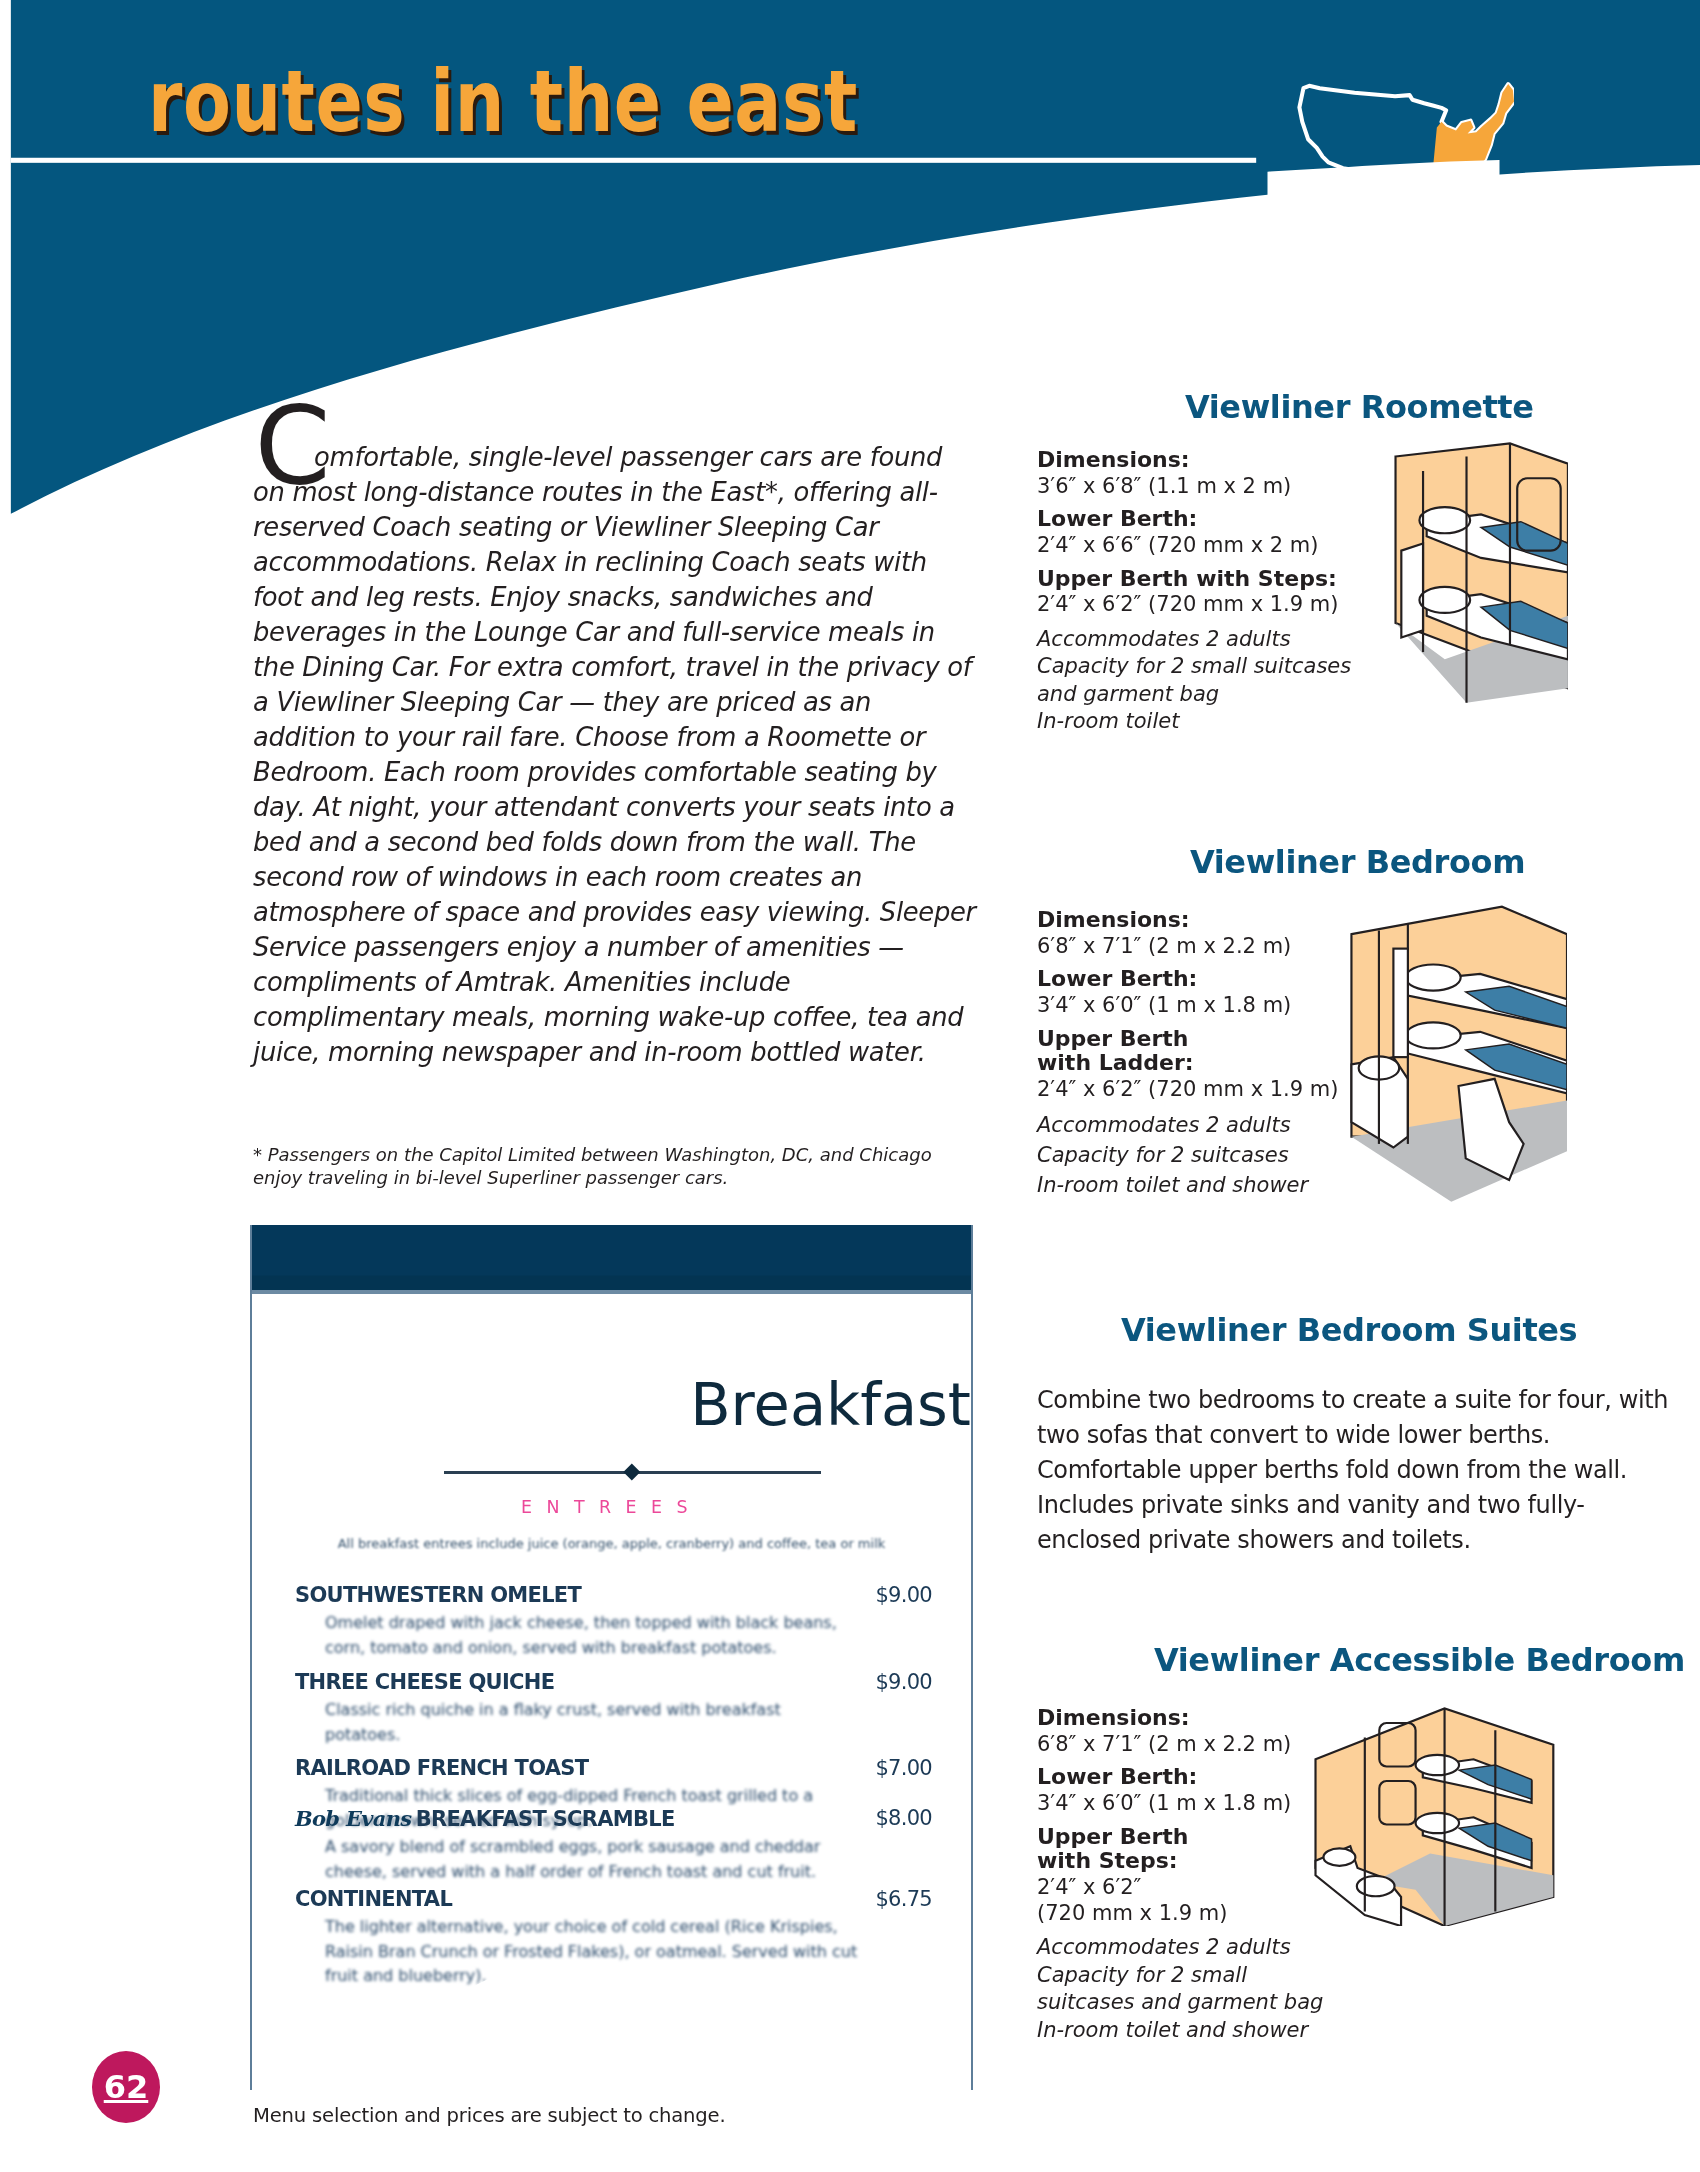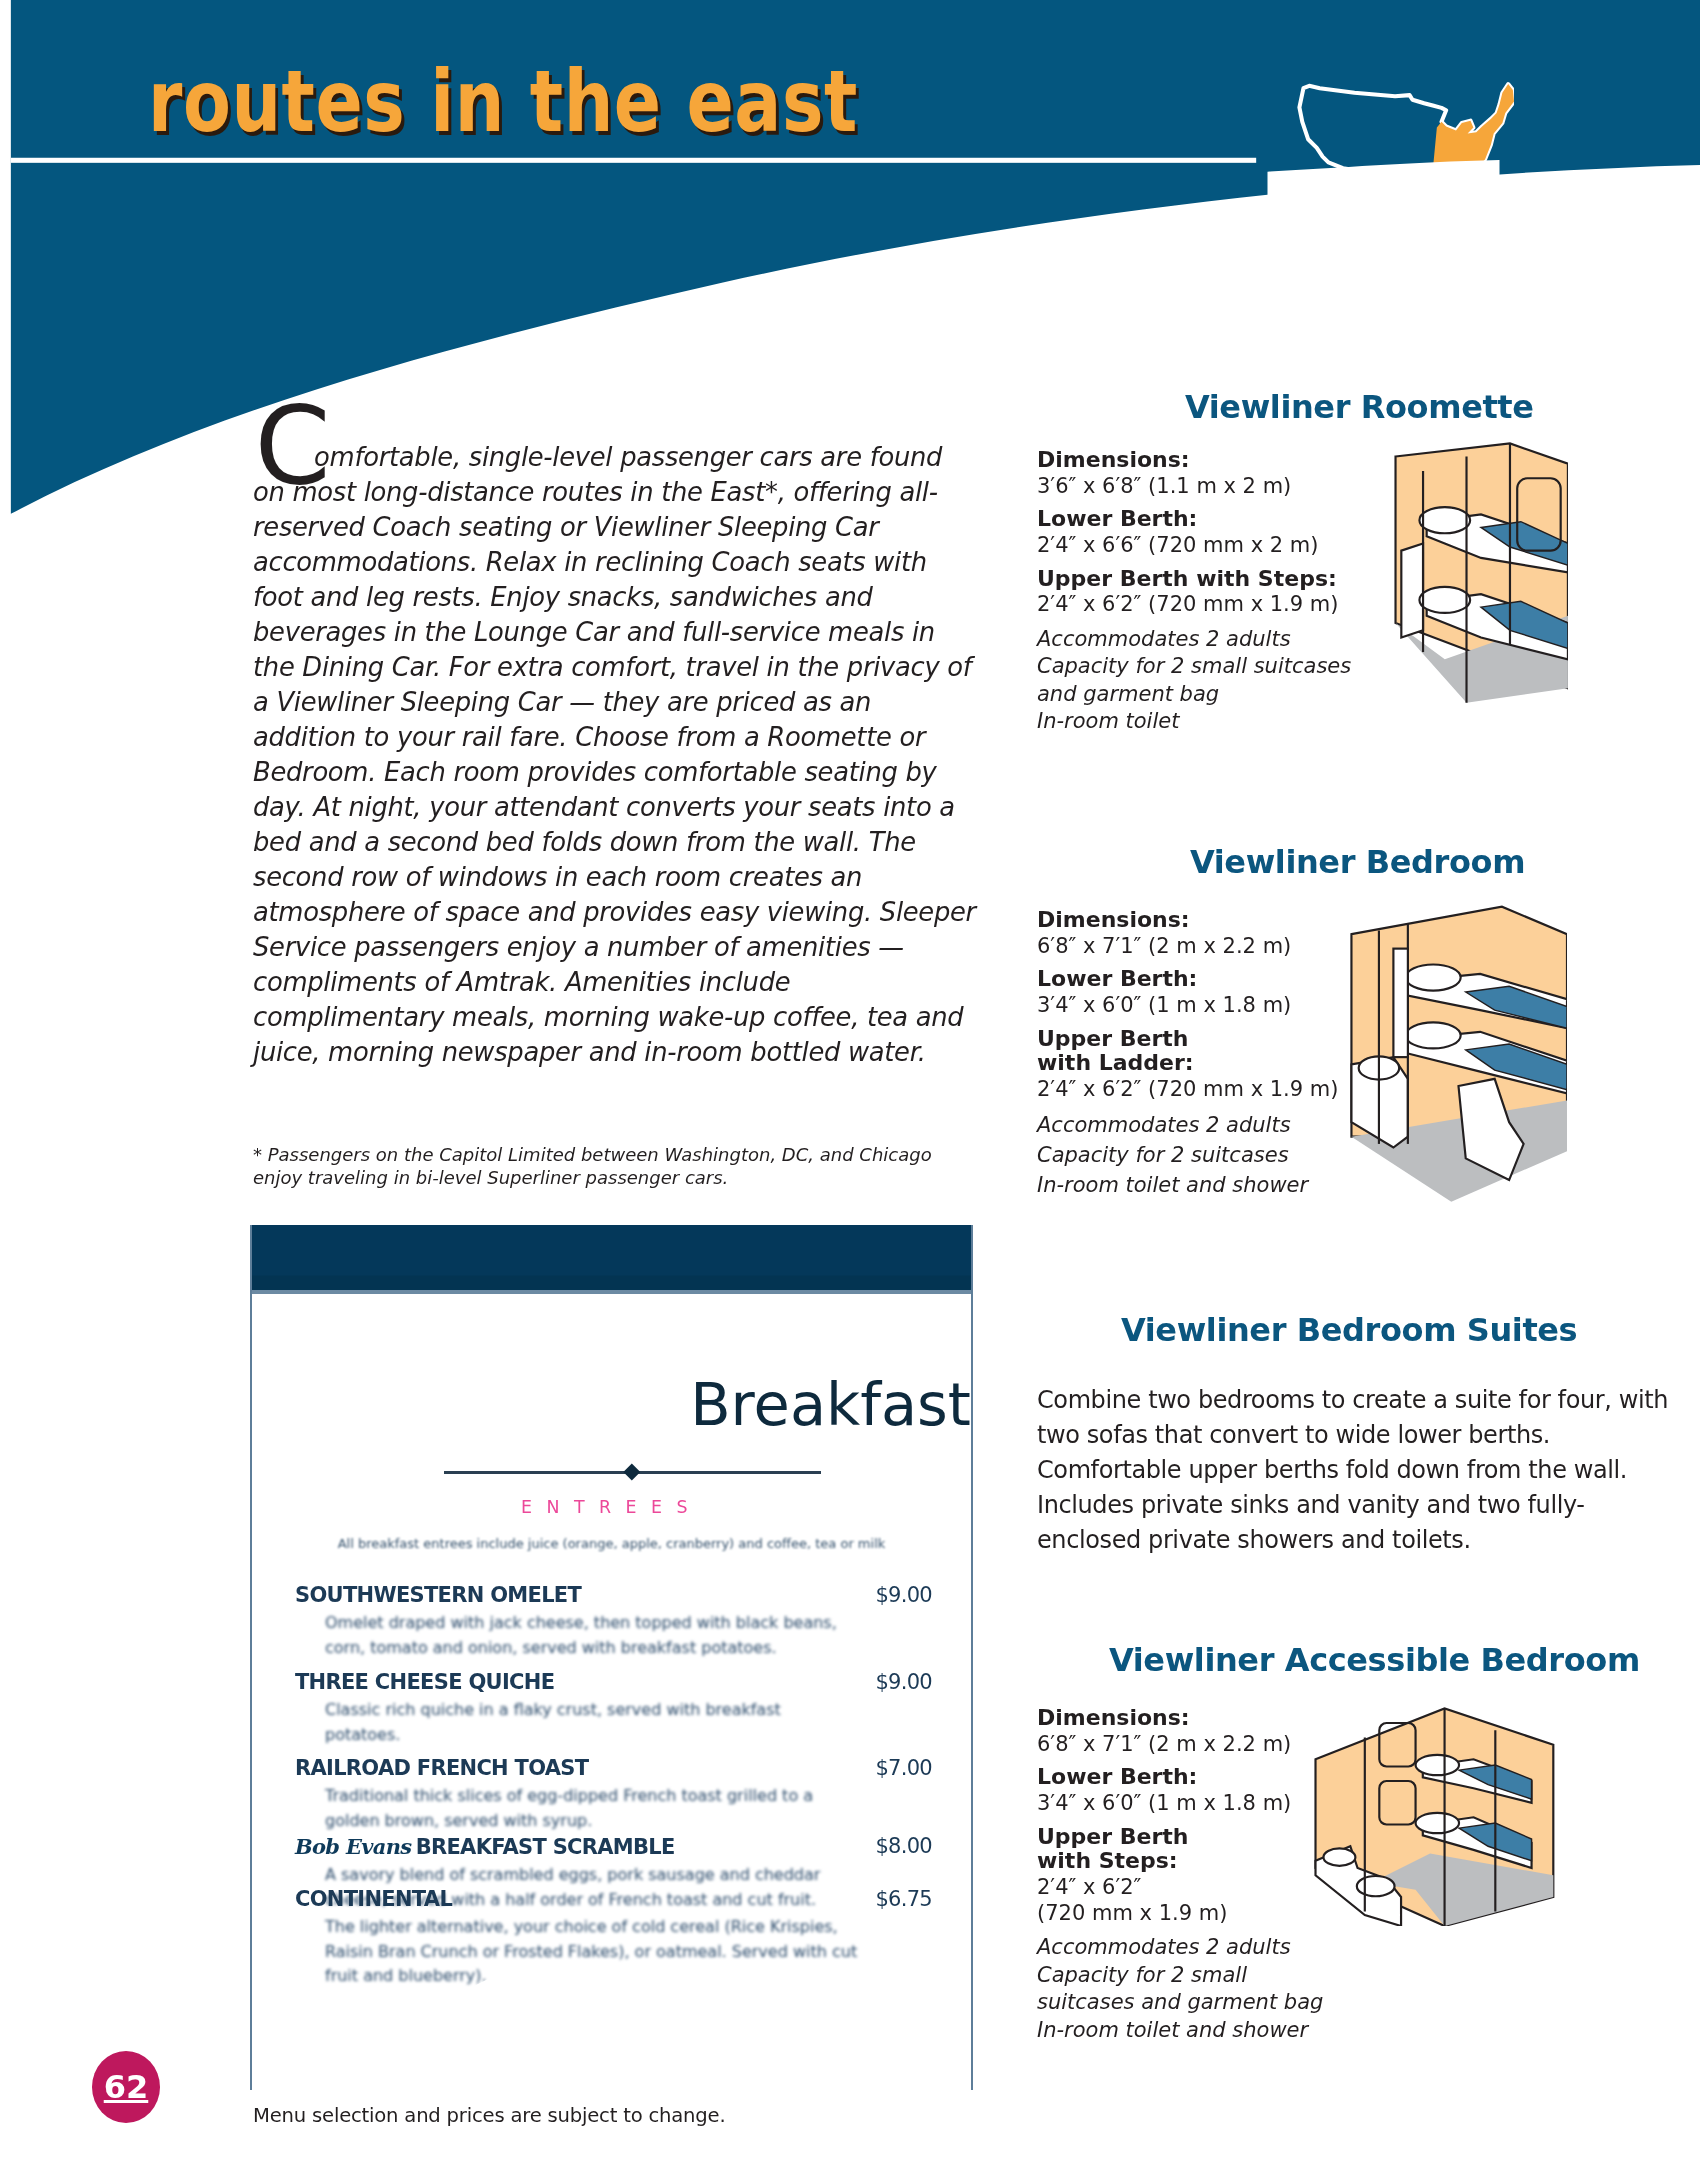--- a/index.html
+++ b/index.html
@@ -181,21 +181,21 @@
   <ellipse cx="115" cy="180" rx="38" ry="18" fill="#fff" stroke="#231f20" stroke-width="3"></ellipse>
   <polygon points="150,250 200,240 220,300 240,330 220,380 160,350" fill="#fff" stroke="#231f20" stroke-width="3"></polygon>
   <line x1="40" y1="35" x2="40" y2="330" stroke="#231f20" stroke-width="3"></line>
   <line x1="80" y1="25" x2="80" y2="330" stroke="#231f20" stroke-width="3"></line>
   <rect x="60" y="60" width="20" height="150" fill="#fff" stroke="#231f20" stroke-width="3"></rect>
 </svg>
 
 <div class="section-title" style="left:1121px; top:1311px;">Viewliner Bedroom Suites</div>
 <p class="suites-text">Combine two bedrooms to create a suite for four, with two sofas that convert to wide lower berths. Comfortable upper berths fold down from the wall. Includes private sinks and vanity and two fully-enclosed private showers and toilets.</p>
 
-<div class="section-title" style="left:1109px; top:1641px;">Viewliner Accessible Bedroom</div>
+<div class="section-title" style="left:1154px; top:1641px;">Viewliner Accessible Bedroom</div>
 <div class="spec" style="top:1706px;">
   <span class="lbl">Dimensions:</span>
   <span class="val">6′8″ x 7′1″ (2 m x 2.2 m)</span>
   <span class="lbl">Lower Berth:</span>
   <span class="val">3′4″ x 6′0″ (1 m x 1.8 m)</span>
   <span class="lbl">Upper Berth</span>
   <span class="lbl">with Steps:</span>
   <span class="val" style="margin-bottom:0;">2′4″ x 6′2″</span>
   <span class="val">(720 mm x 1.9 m)</span>
   <span class="note tight">Accommodates 2 adults</span>
@@ -238,21 +238,21 @@
   <div class="menu-item" style="top:445px;">
     <span class="name">THREE CHEESE QUICHE</span>
     <span class="price">$9.00</span>
     <div class="desc">Classic rich quiche in a flaky crust, served with breakfast potatoes.</div>
   </div>
   <div class="menu-item" style="top:531px;">
     <span class="name">RAILROAD FRENCH TOAST</span>
     <span class="price">$7.00</span>
     <div class="desc">Traditional thick slices of egg-dipped French toast grilled to a golden brown, served with syrup.</div>
   </div>
-  <div class="menu-item" style="top:609px;">
+  <div class="menu-item" style="top:581px;">
     <span class="name"><span class="brand">Bob Evans</span><span>BREAKFAST SCRAMBLE</span></span>
     <span class="price">$8.00</span>
     <div class="desc">A savory blend of scrambled eggs, pork sausage and cheddar cheese, served with a half order of French toast and cut fruit.</div>
   </div>
   <div class="menu-item" style="top:662px;">
     <span class="name">CONTINENTAL</span>
     <span class="price">$6.75</span>
     <div class="desc">The lighter alternative, your choice of cold cereal (Rice Krispies, Raisin Bran Crunch or Frosted Flakes), or oatmeal. Served with cut fruit and blueberry).</div>
   </div>
 

